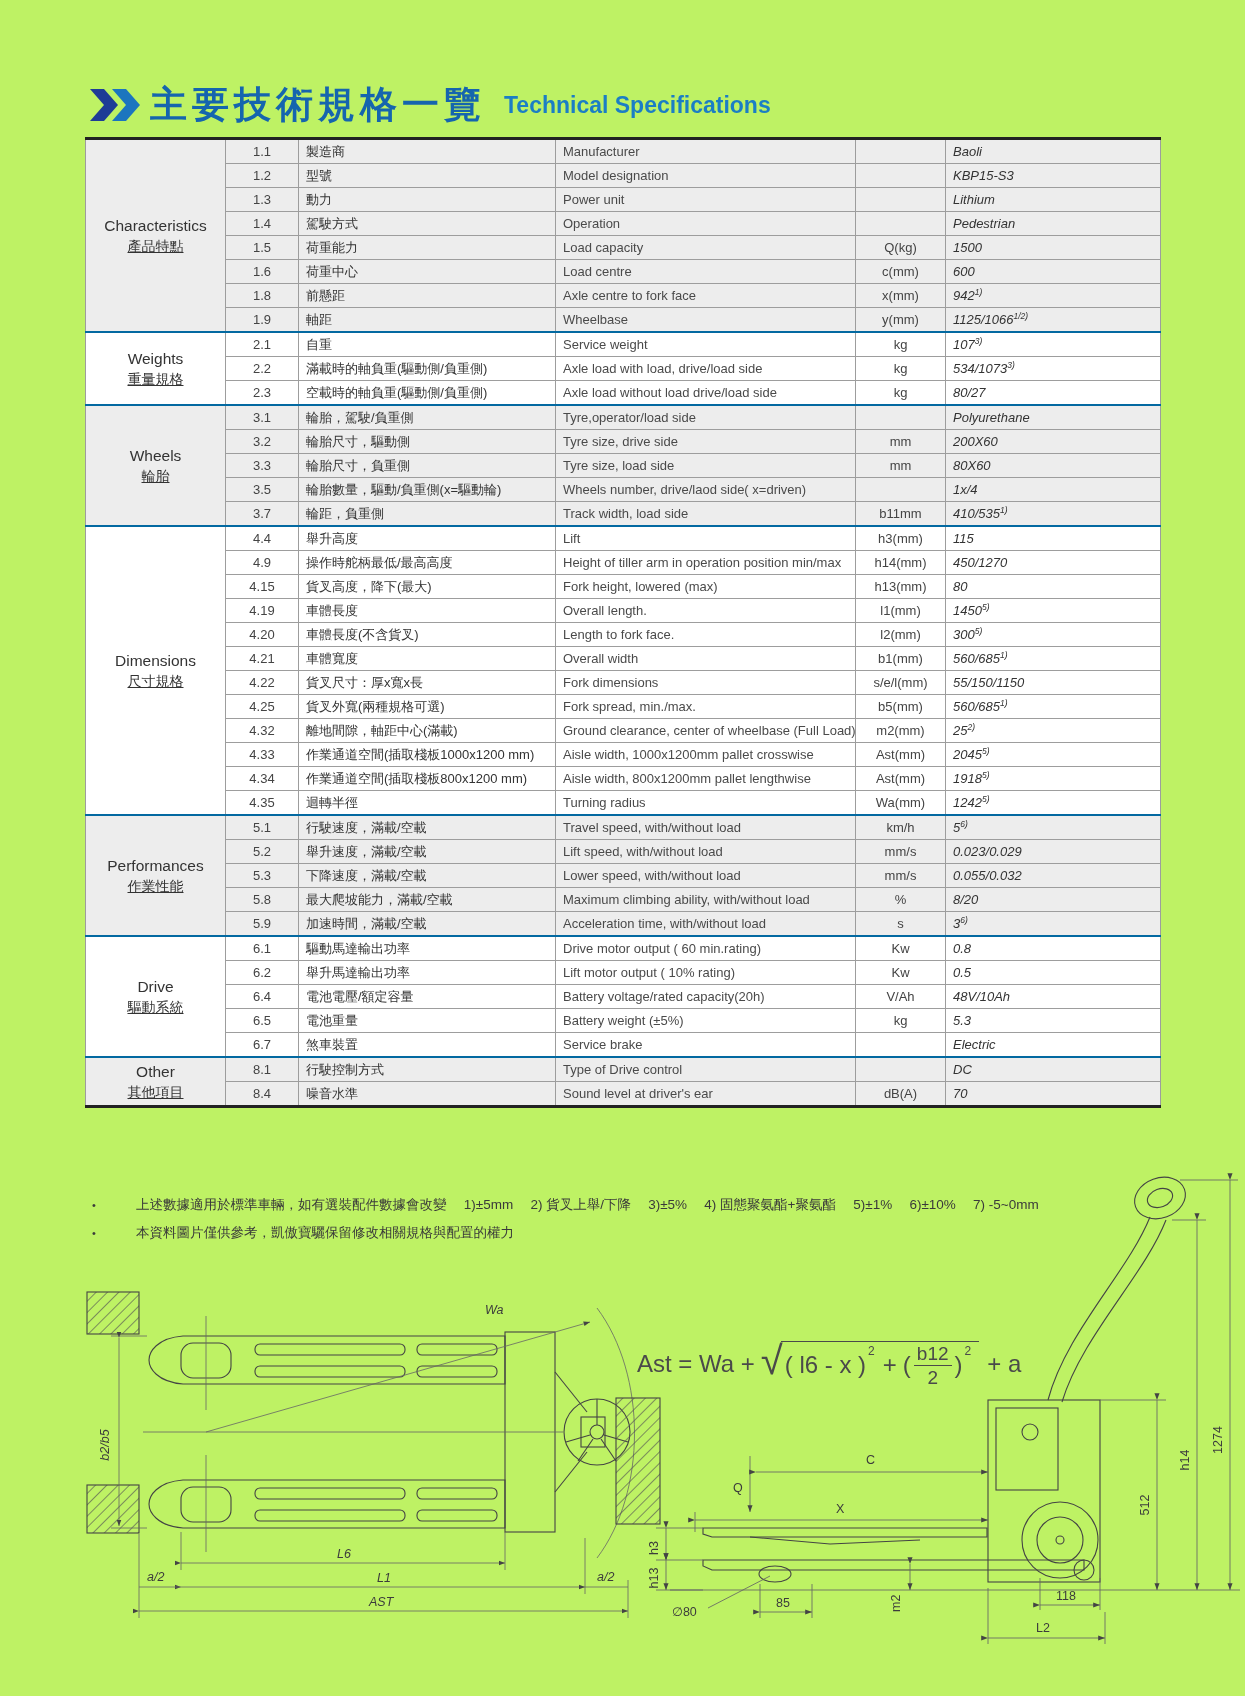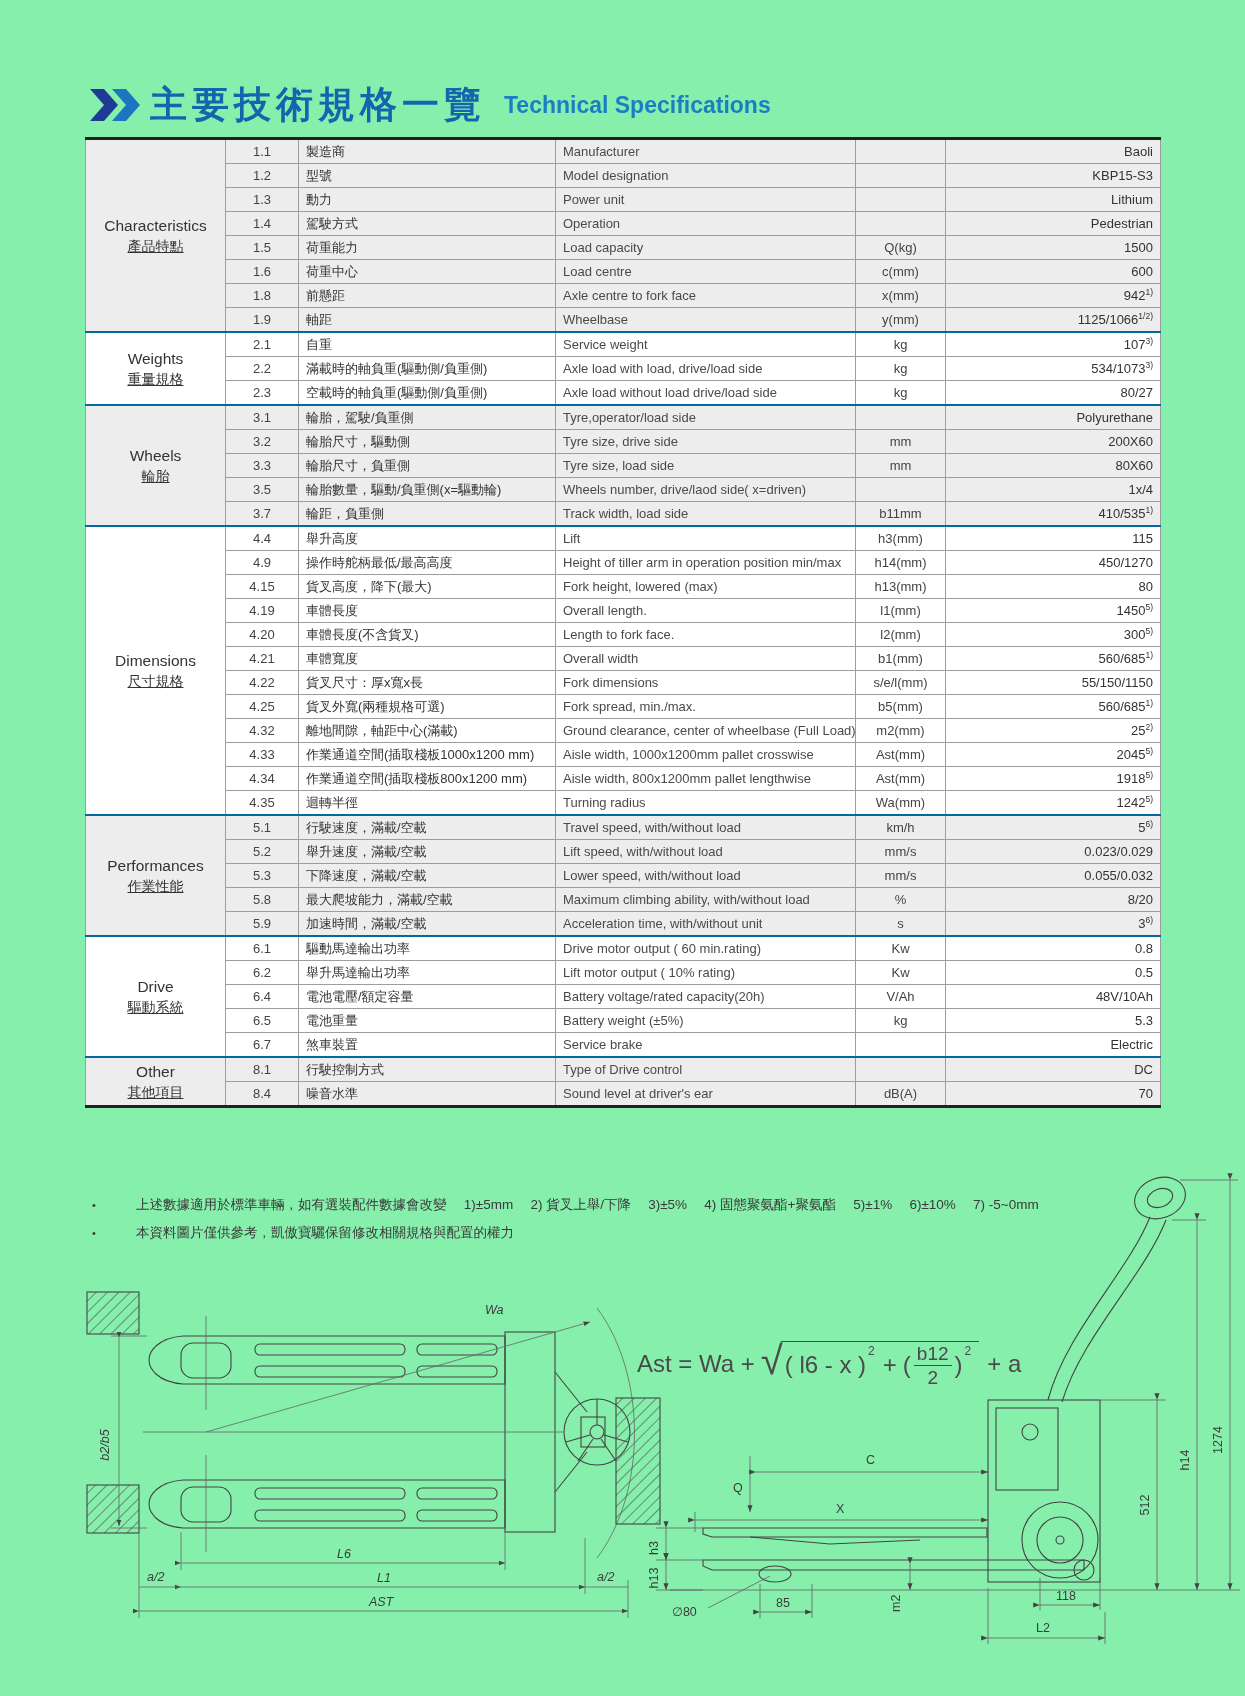--- a/index.html
+++ b/index.html
@@ -1,34 +1,34 @@
 <!DOCTYPE html>
 <html><head>
 <meta charset="utf-8">
 <style>
   html,body{margin:0;padding:0;background:#fff;}
-  .page{position:relative;width:1245px;height:1696px;background:#86efac;overflow:hidden;
+  .page{position:relative;width:1245px;height:1696px;background:#bef264;overflow:hidden;
         font-family:"Liberation Sans","DejaVu Sans",sans-serif;color:#3c3c3c;}
   
   .header{position:absolute;top:80px;left:88px;display:flex;align-items:center;}
   .chevrons{margin-right:10px;}
   .title-zh{font-size:37px;font-weight:bold;color:#1565ae;letter-spacing:5px;}
   .title-en{font-size:23px;font-weight:bold;color:#1b7ec5;margin-left:18px;letter-spacing:0px;}
   
   table.spec{position:absolute;top:137px;left:85px;width:1075px;border-collapse:collapse;table-layout:fixed;
              border-top:3px solid #222;border-bottom:3px solid #222;}
   table.spec td{border:1px solid #9d9d9d;height:23px;padding:0 7px;font-size:13px;
                 overflow:hidden;white-space:nowrap;background:#fff;}
   table.spec tr.sec-start td{border-top:2px solid #0369a1;}
   table.spec tr.shaded td{background:#ededed;}
   td.c-no{text-align:center;color:#444;}
   td.c-zh{font-size:14px;color:#333;}
   td.c-en{font-size:13px;color:#4a4a4a;}
   td.c-unit{text-align:center;color:#444;}
-  td.c-val{text-align:right;color:#333;}
+  td.c-val{text-align:left;color:#333;font-style:italic;}
   td.c-val sup{font-size:8.5px;vertical-align:super;line-height:0;}
   td.group{text-align:center;vertical-align:middle;}
   td.group .g-en{font-size:15.5px;color:#333;line-height:1.35;}
   td.group .g-zh{font-size:14px;color:#333;line-height:1.35;text-decoration:underline;}
   
   .notes{position:absolute;top:1196px;left:88px;width:1080px;font-size:13.5px;color:#3a3a3a;}
   .note-line{display:flex;margin-bottom:10px;line-height:1.35;}
   .note-bullet{width:44px;text-align:left;padding-left:4px;font-size:11px;padding-top:2px;}
   
   .drawings{position:absolute;top:1250px;left:85px;width:1160px;height:440px;}
@@ -310,21 +310,21 @@
         <tr class="shaded">
           <td class="c-no">5.8</td>
           <td class="c-zh">最大爬坡能力，滿載/空載</td>
           <td class="c-en">Maximum climbing ability, with/without load</td>
           <td class="c-unit">%</td>
           <td class="c-val">8/20</td>
         </tr>
         <tr class="shaded">
           <td class="c-no">5.9</td>
           <td class="c-zh">加速時間，滿載/空載</td>
-          <td class="c-en">Acceleration time, with/without unit</td>
+          <td class="c-en">Acceleration time, with/without load</td>
           <td class="c-unit">s</td>
           <td class="c-val">3<sup>6)</sup></td>
         </tr>
         <tr class=" sec-start">
           <td class="group" rowspan="5">
             <div class="g-en">Drive</div>
             <div class="g-zh">驅動系統</div>
           </td>
           <td class="c-no">6.1</td>
           <td class="c-zh">驅動馬達輸出功率</td>

